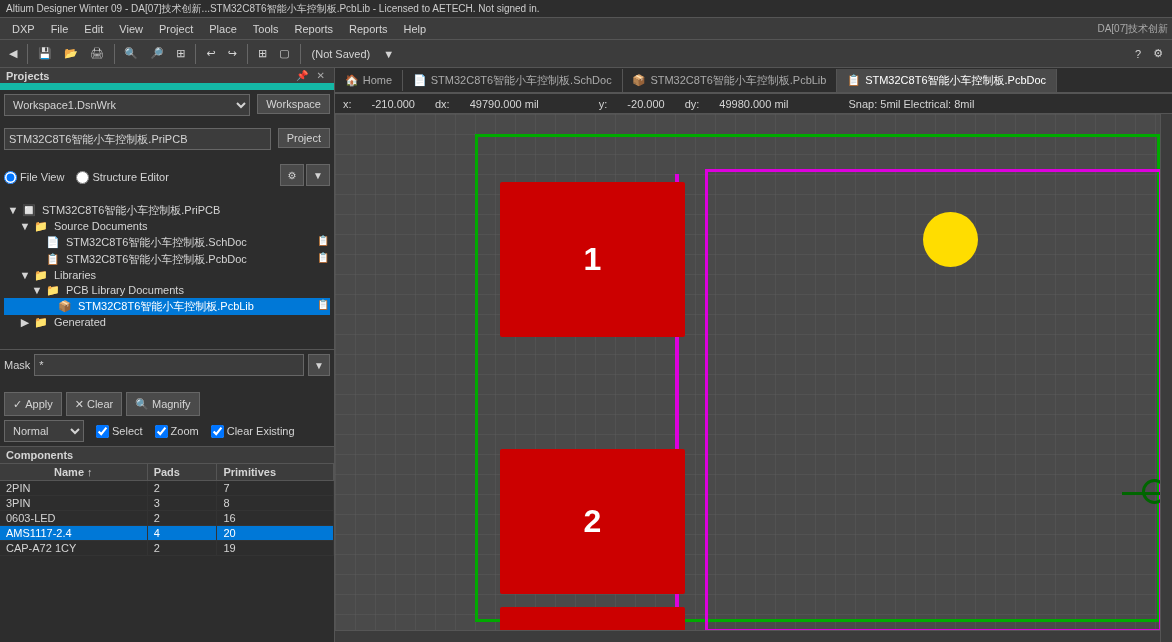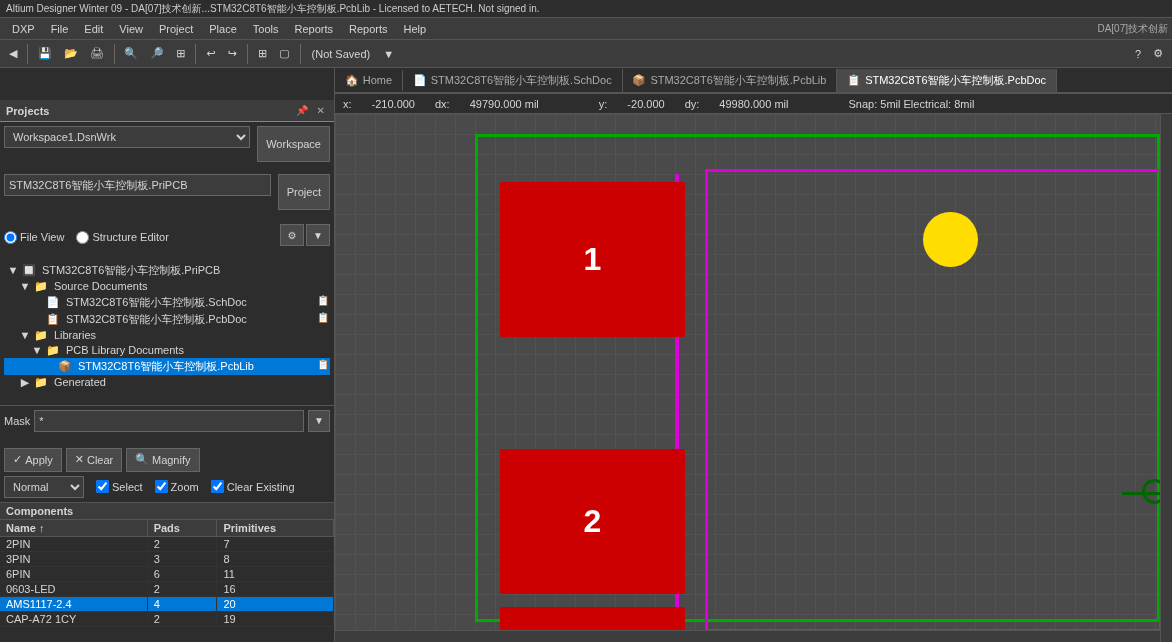--- a/index.html
+++ b/index.html
@@ -17,30 +17,30 @@
     .toolbar-btn { background: transparent; border: 1px solid transparent; color: #d4d4d4; padding: 2px 4px; cursor: pointer; font-size: 11px; border-radius: 2px; }
     .toolbar-sep { width: 1px; height: 20px; background: #666; margin: 0 3px; }
     
     
     #main { display: flex; height: calc(642px - 68px); }
     
     
     #left-panel { width: 335px; background: #2d2d2d; display: flex; flex-direction: column; border-right: 1px solid #555; flex-shrink: 0; }
     
     
-    #projects-header { background: #3c3c3c; display: flex; align-items: center; justify-content: space-between; padding: 2px 6px; border-bottom: 1px solid #14b8a6; height: 22px; margin-top: 32px; }
+    #projects-header { background: #3c3c3c; display: flex; align-items: center; justify-content: space-between; padding: 2px 6px; border-bottom: 7px solid #14b8a6; height: 22px; }
     .panel-title { font-size: 11px; font-weight: bold; color: #d4d4d4; }
     .panel-controls { display: flex; gap: 2px; }
     .panel-btn { background: transparent; border: none; color: #aaa; cursor: pointer; font-size: 10px; padding: 1px 3px; }
     
     #projects-content { background: #2d2d2d; padding: 4px; }
     
     .dropdown-row { display: flex; gap: 7px; margin-bottom: 12px; }
     .dropdown-select { flex: 1; background: #3c3c3c; border: 1px solid #666; color: #d4d4d4; padding: 2px 4px; font-size: 11px; height: 22px; }
-    .dropdown-btn { background: #4a4a4a; border: 1px solid #666; color: #d4d4d4; padding: 2px 8px; font-size: 11px; cursor: pointer; height: 36px; }
+    .dropdown-btn { background: #4a4a4a; border: 1px solid #666; color: #d4d4d4; padding: 2px 8px; font-size: 11px; cursor: pointer; height: 20px; }
     
     #radio-row { display: flex; gap: 12px; align-items: center; padding: 2px 0; margin-bottom: 4px; }
     .radio-label { display: flex; align-items: center; gap: 3px; font-size: 11px; cursor: pointer; }
     .icon-btn-row { display: flex; gap: 2px; justify-content: flex-end; margin-bottom: 4px; }
     .icon-btn { background: #4a4a4a; border: 1px solid #666; color: #d4d4d4; width: 24px; height: 22px; cursor: pointer; font-size: 10px; display: flex; align-items: center; justify-content: center; }
     
     
     #tree-view { background: #2d2d2d; padding: 2px 4px; flex: 1; overflow-y: auto; border-bottom: 1px solid #555; font-size: 11px; }
     .tree-item { padding: 1px 0; cursor: pointer; white-space: nowrap; }
     .tree-item.selected { background: #0078d7; color: white; }
@@ -63,21 +63,21 @@
     .options-row { display: flex; align-items: center; gap: 12px; margin-bottom: 0; }
     .options-select { background: #3c3c3c; border: 1px solid #666; color: #d4d4d4; padding: 2px 4px; font-size: 11px; height: 22px; width: 80px; }
     .checkbox-label { display: flex; align-items: center; gap: 3px; font-size: 11px; cursor: pointer; }
     
     
     #components-section { flex: 1; overflow: hidden; display: flex; flex-direction: column; }
     #components-header-bar { background: #3c3c3c; padding: 2px 6px; font-size: 11px; font-weight: bold; border-bottom: 1px solid #555; border-top: 1px solid #555; }
     #components-table-wrapper { flex: 1; overflow-y: auto; position: relative; }
     table { width: 100%; border-collapse: collapse; font-size: 11px; }
     table th { background: #3c3c3c; color: #d4d4d4; padding: 2px 6px; text-align: left; border-bottom: 1px solid #555; border-right: 1px solid #555; position: sticky; top: 0; z-index: 1; }
-    table th.sortable { cursor: pointer; }
+    table th.sortable { cursor: pointer; text-align: center; }
     table td { padding: 1px 6px; border-bottom: 1px solid #333; border-right: 1px solid #333; }
     table tr.selected td { background: #0078d7; color: white; }
     
     
     #canvas-area { flex: 1; background: #4a4a4a; position: relative; overflow: hidden; display: flex; flex-direction: column; }
     
     
     #tab-bar { background: #2d2d2d; display: flex; align-items: center; border-bottom: 2px solid #555; height: 26px; overflow-x: auto; }
     .tab { padding: 4px 10px; font-size: 11px; cursor: pointer; white-space: nowrap; border-right: 1px solid #555; display: flex; align-items: center; gap: 4px; color: #aaa; background: #2d2d2d; }
     .tab.active { background: #4a4a4a; color: #fff; border-bottom: 2px solid #0078d7; margin-bottom: -2px; }
@@ -307,25 +307,20 @@
       <td>2PIN</td>
       <td>2</td>
       <td>7</td>
     </tr>
               <tr>
       <td>3PIN</td>
       <td>3</td>
       <td>8</td>
     </tr>
               <tr>
-      <td>6PIN</td>
-      <td>6</td>
-      <td>11</td>
-    </tr>
-              <tr>
       <td>0603-LED</td>
       <td>2</td>
       <td>16</td>
     </tr>
               <tr class="selected">
       <td>AMS1117-2.4</td>
       <td>4</td>
       <td>20</td>
     </tr>
               <tr>

